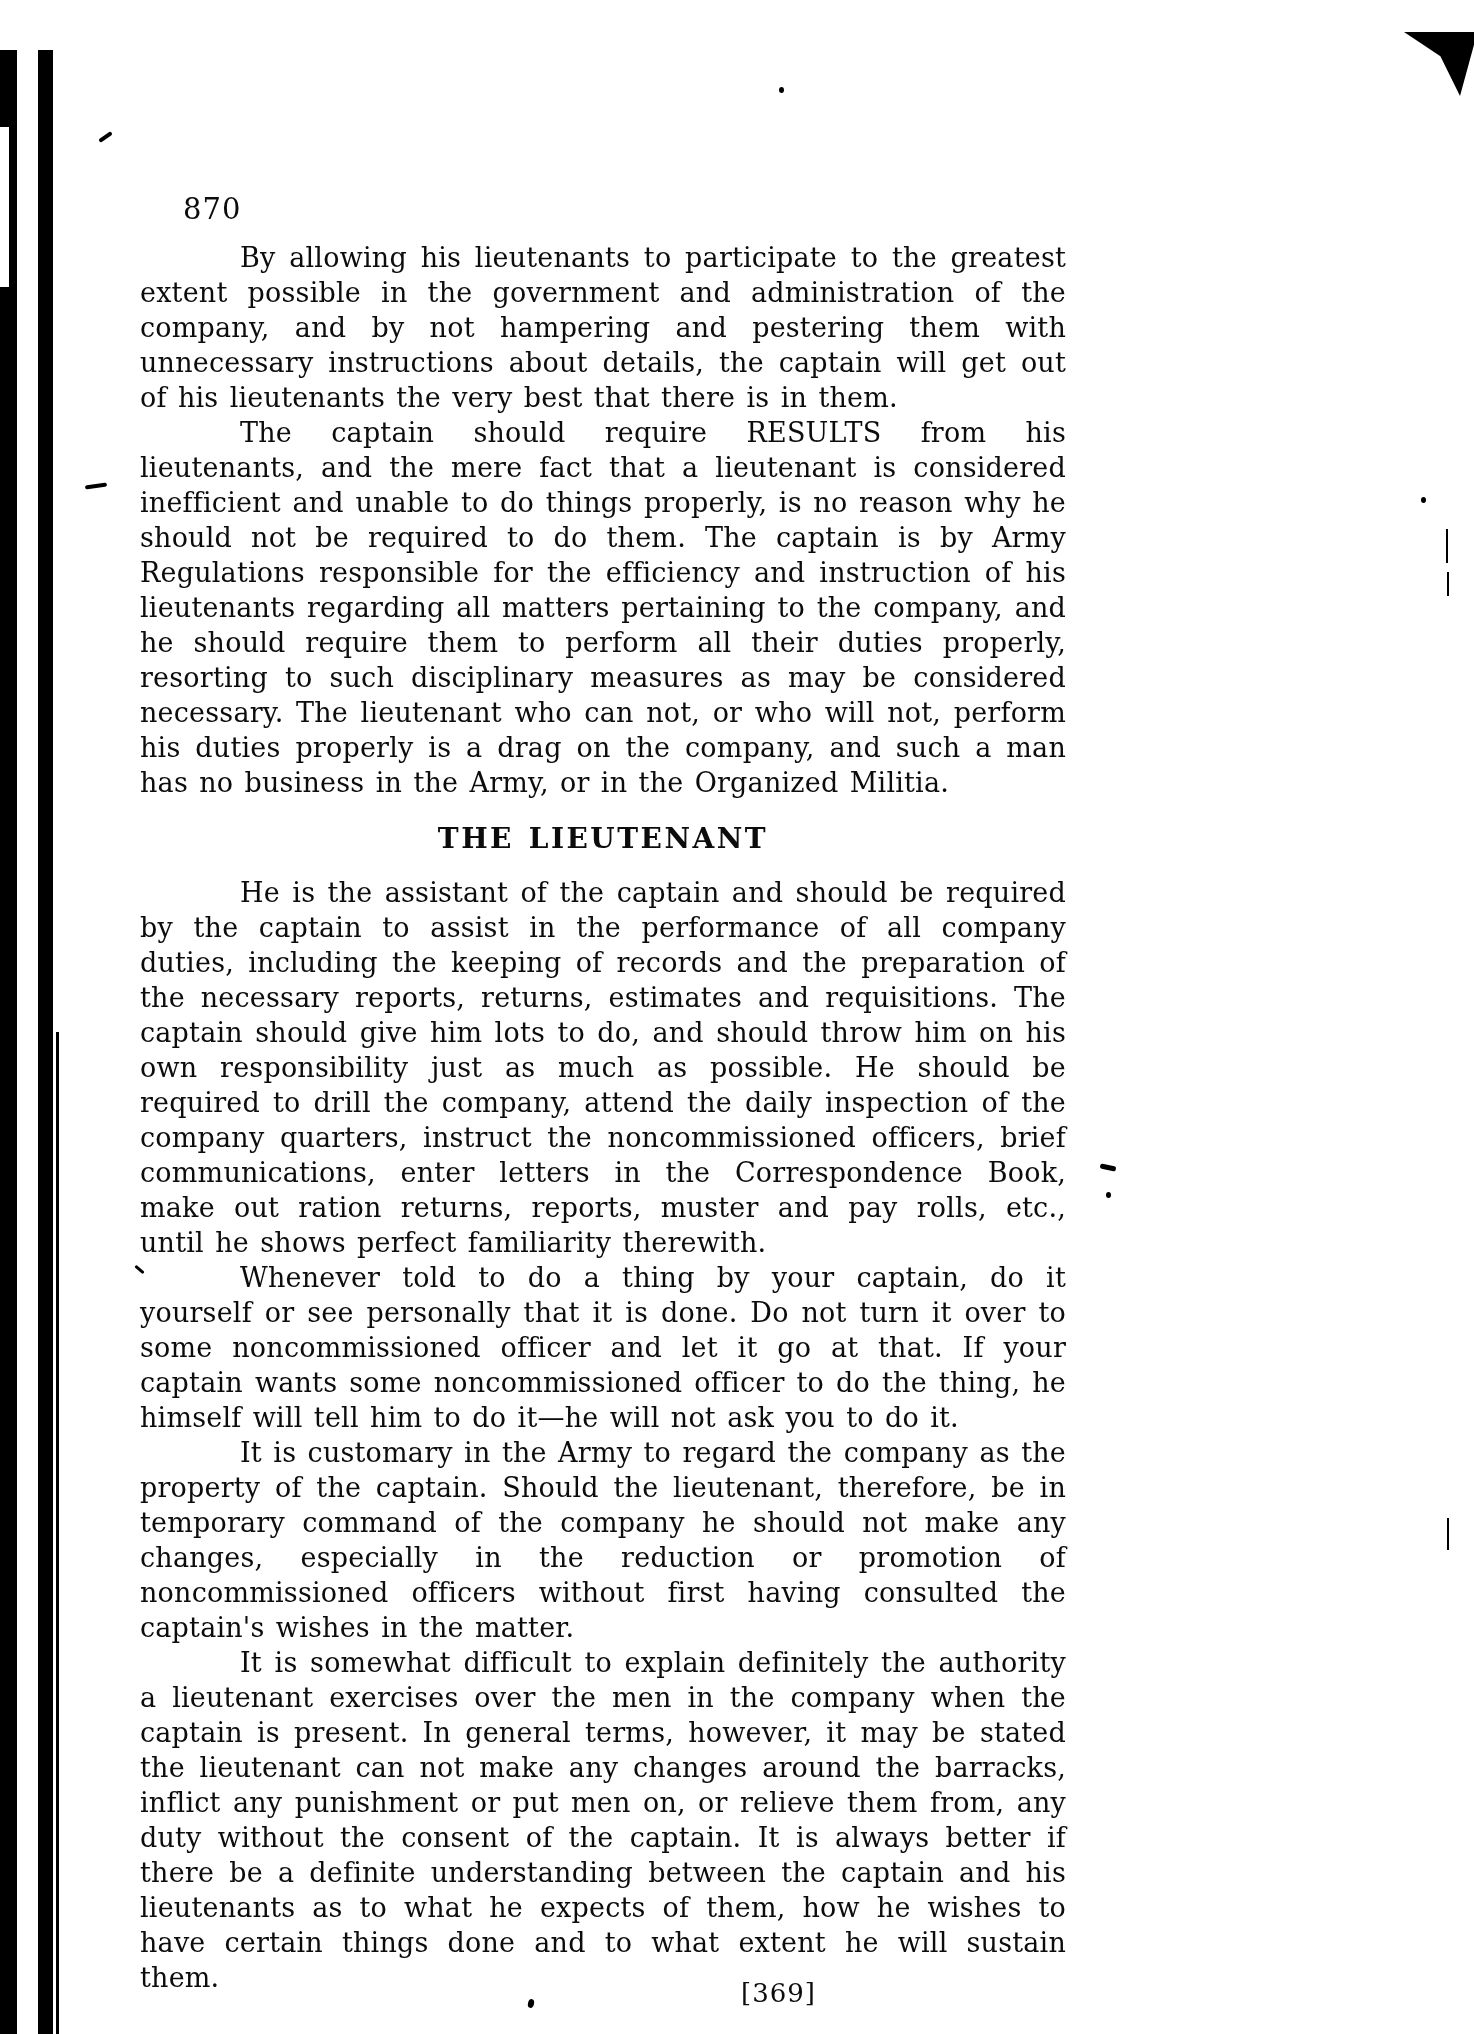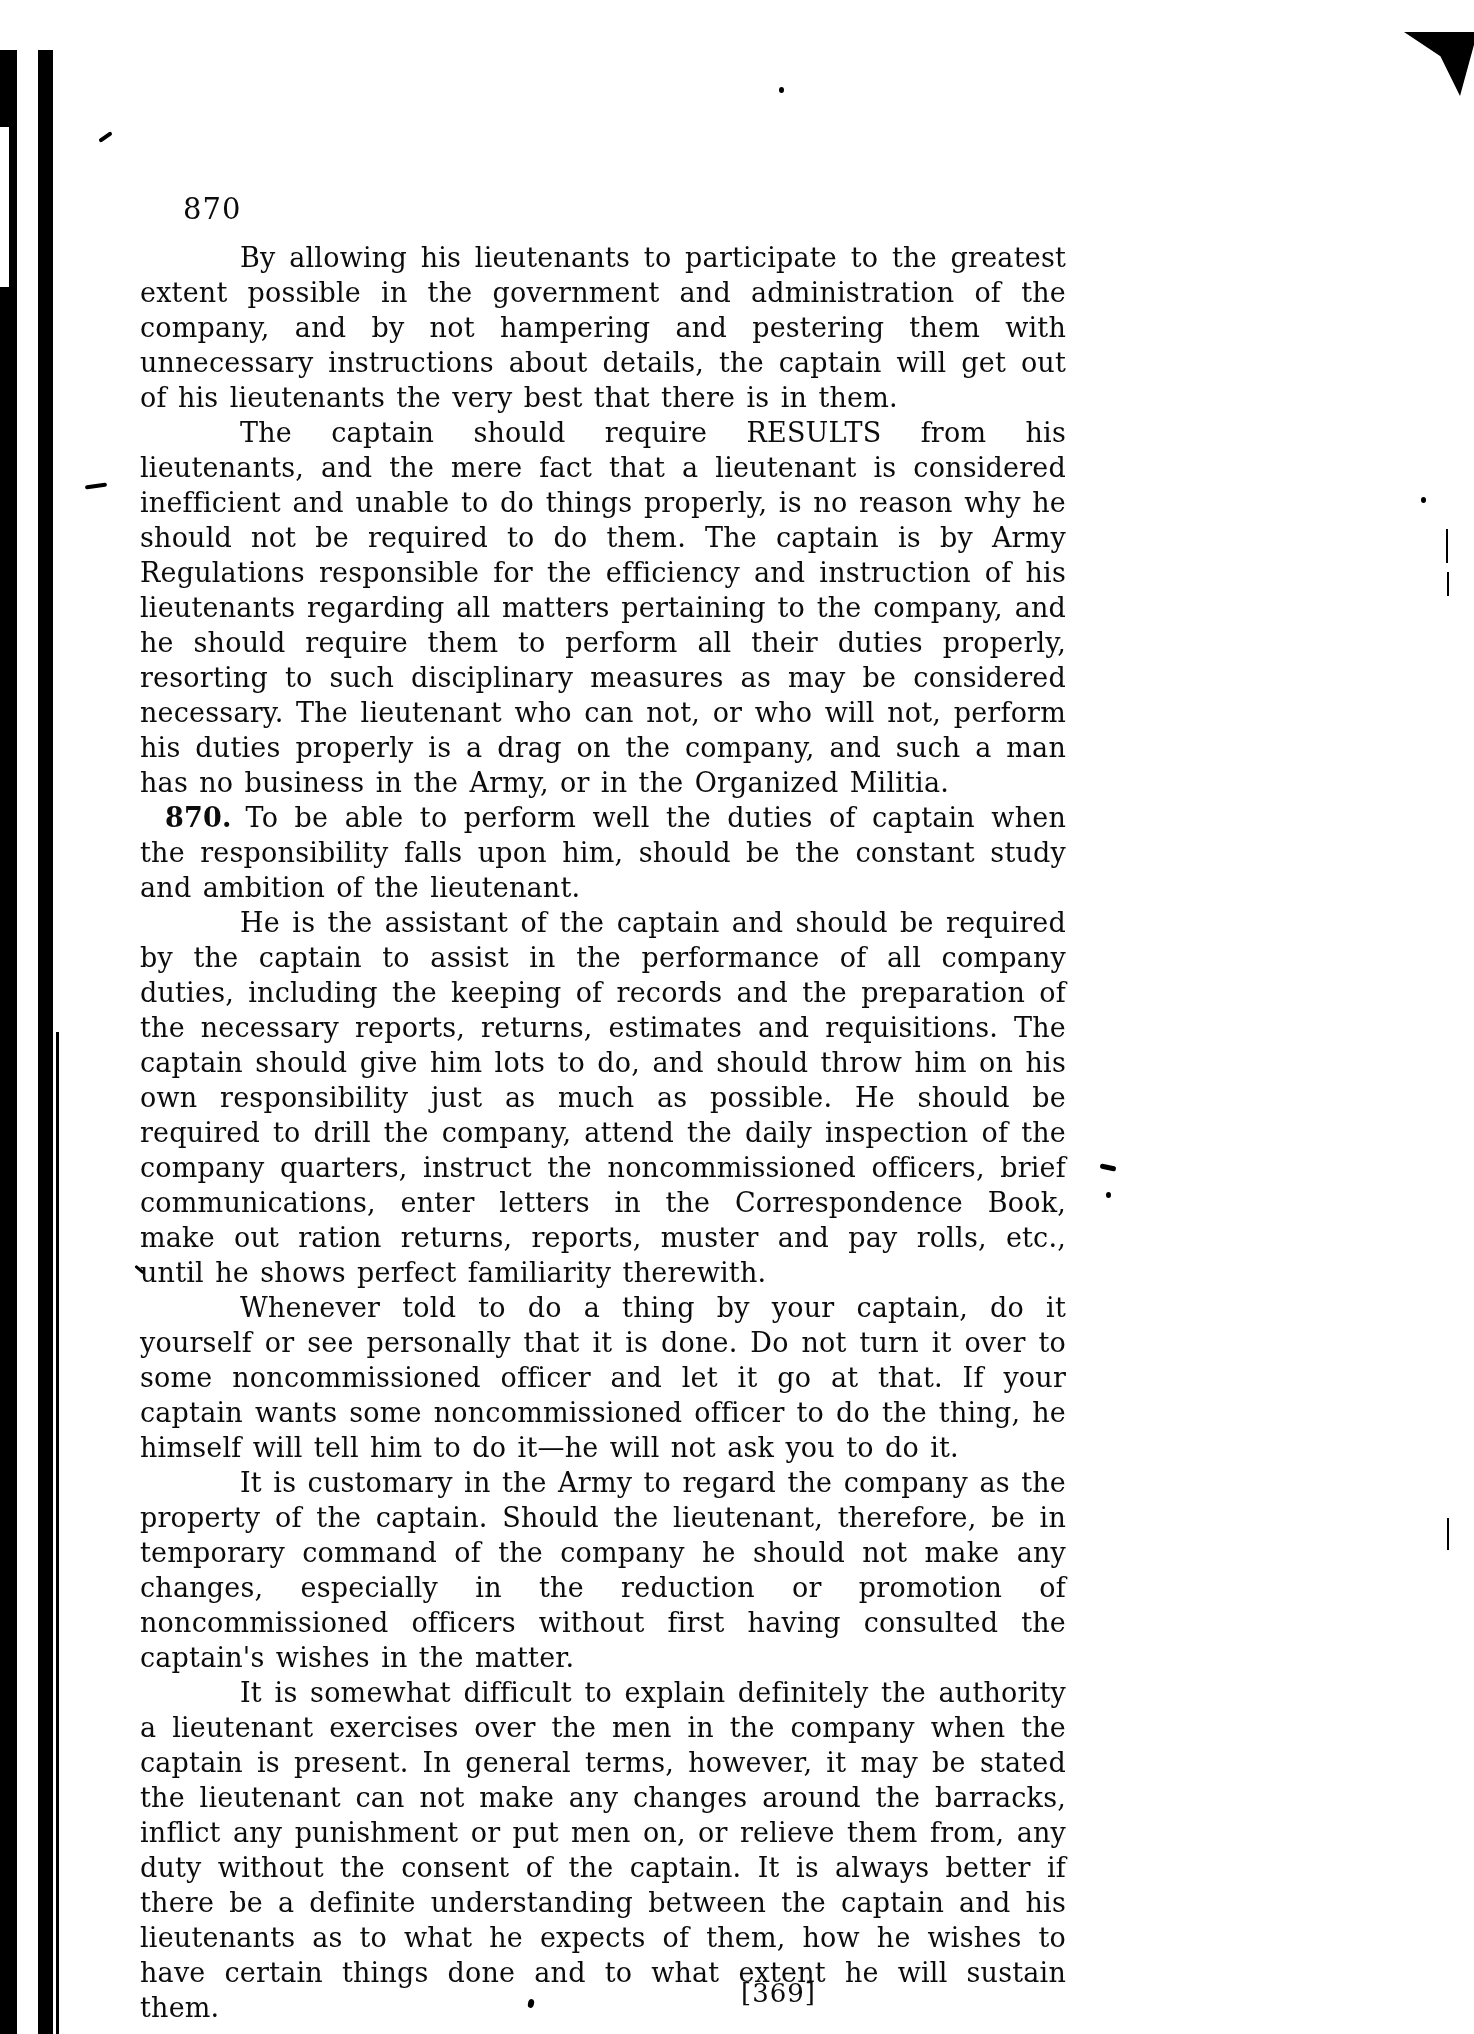--- a/index.html
+++ b/index.html
@@ -109,21 +109,21 @@
   <div class="artifact vline-right-3"></div>
   <div class="artifact mark-right-arrow"></div>
   <div class="artifact dot-right-2"></div>
   <div class="artifact dot-footer"></div>
 
   <div class="page-number">870</div>
 
   <div class="body-column" id="content-root">
       <p>By allowing his lieutenants to participate to the greatest extent possible in the government and administration of the company, and by not hampering and pestering them with unnecessary instructions about details, the captain will get out of his lieutenants the very best that there is in them.</p>
       <p>The captain should require RESULTS from his lieutenants, and the mere fact that a lieutenant is considered inefficient and unable to do things properly, is no reason why he should not be required to do them. The captain is by Army Regulations responsible for the efficiency and instruction of his lieutenants regarding all matters pertaining to the company, and he should require them to perform all their duties properly, resorting to such disciplinary measures as may be considered necessary. The lieutenant who can not, or who will not, perform his duties properly is a drag on the company, and such a man has no business in the Army, or in the Organized Militia.</p>
-      <p class="numbered"><span class="para-num">870.</span>To be able to perform well the duties of captain when the responsibility falls upon him, should be the constant study and ambition of the lieutenant.</p>
+      <h2>THE LIEUTENANT</h2>
       <p>He is the assistant of the captain and should be required by the captain to assist in the performance of all company duties, including the keeping of records and the preparation of the necessary reports, returns, estimates and requisitions. The captain should give him lots to do, and should throw him on his own responsibility just as much as possible. He should be required to drill the company, attend the daily inspection of the company quarters, instruct the noncommissioned officers, brief communications, enter letters in the Correspondence Book, make out ration returns, reports, muster and pay rolls, etc., until he shows perfect familiarity therewith.</p>
       <p>Whenever told to do a thing by your captain, do it yourself or see personally that it is done. Do not turn it over to some noncommissioned officer and let it go at that. If your captain wants some noncommissioned officer to do the thing, he himself will tell him to do it—he will not ask you to do it.</p>
       <p>It is customary in the Army to regard the company as the property of the captain. Should the lieutenant, therefore, be in temporary command of the company he should not make any changes, especially in the reduction or promotion of noncommissioned officers without first having consulted the captain's wishes in the matter.</p>
       <p>It is somewhat difficult to explain definitely the authority a lieutenant exercises over the men in the company when the captain is present. In general terms, however, it may be stated the lieutenant can not make any changes around the barracks, inflict any punishment or put men on, or relieve them from, any duty without the consent of the captain. It is always better if there be a definite understanding between the captain and his lieutenants as to what he expects of them, how he wishes to have certain things done and to what extent he will sustain them.</p>
     </div>
 
   <div class="footer-number">[369]</div>
 </div>
 
 </body></html>

